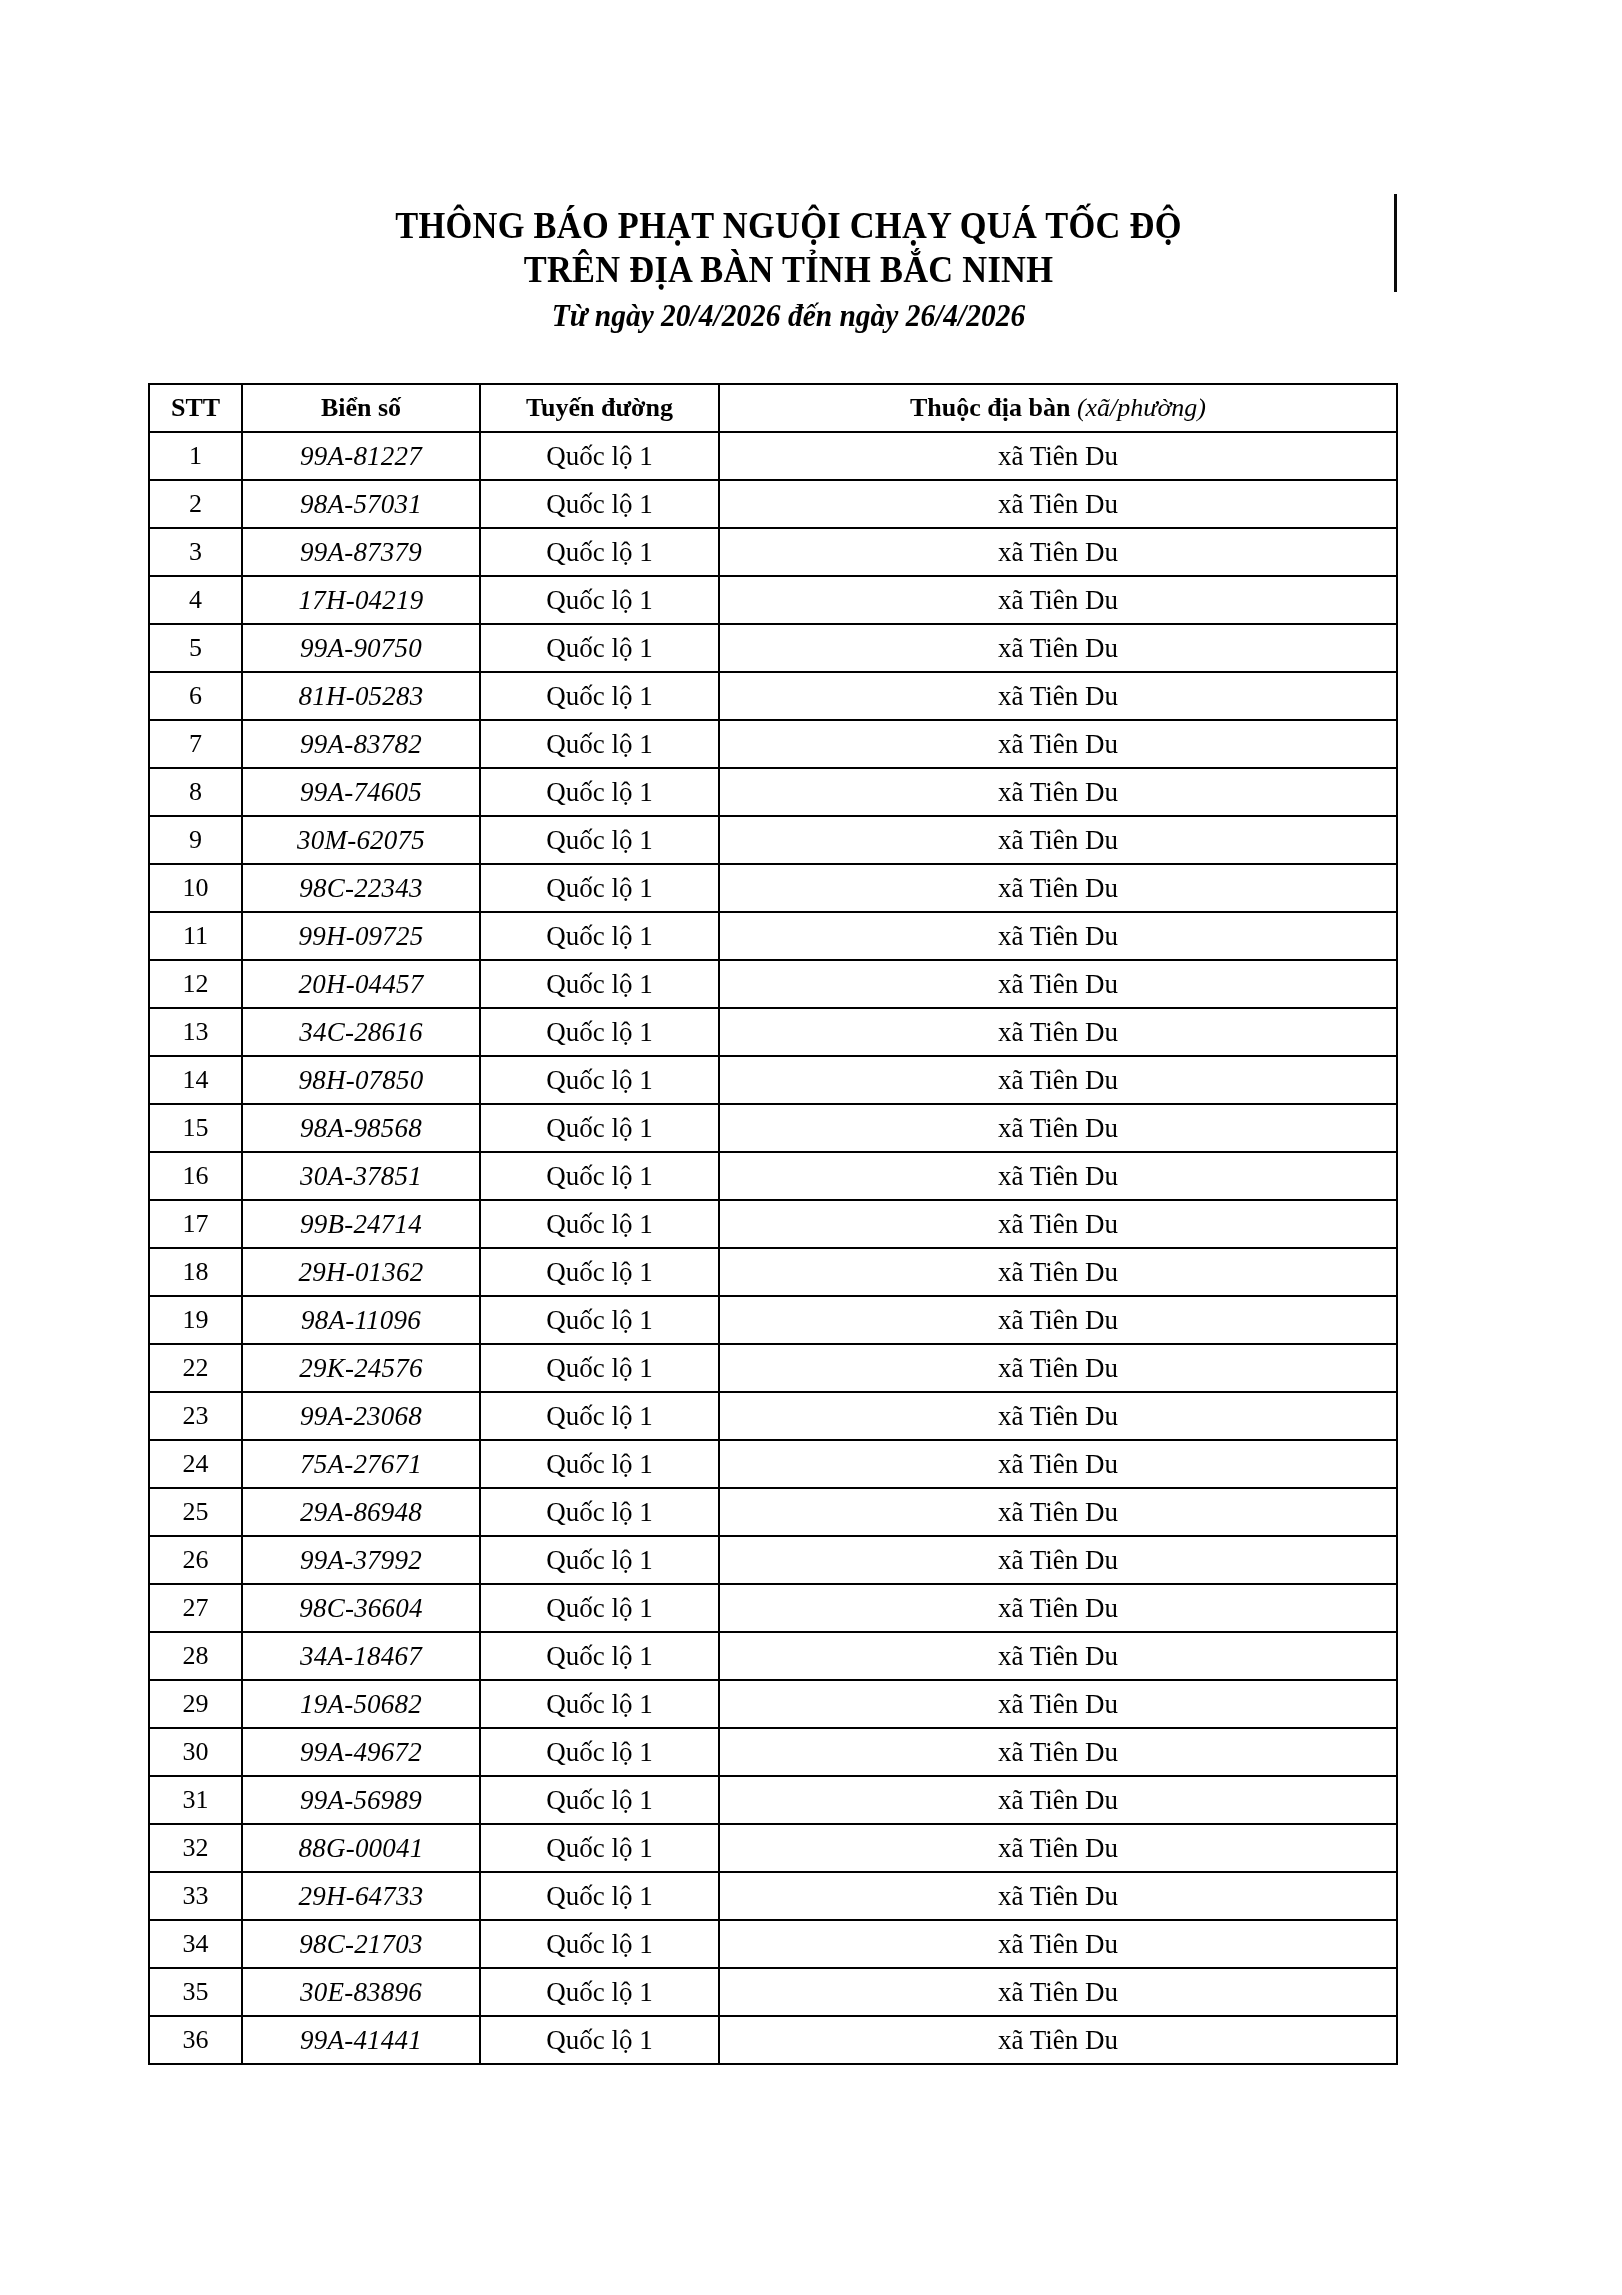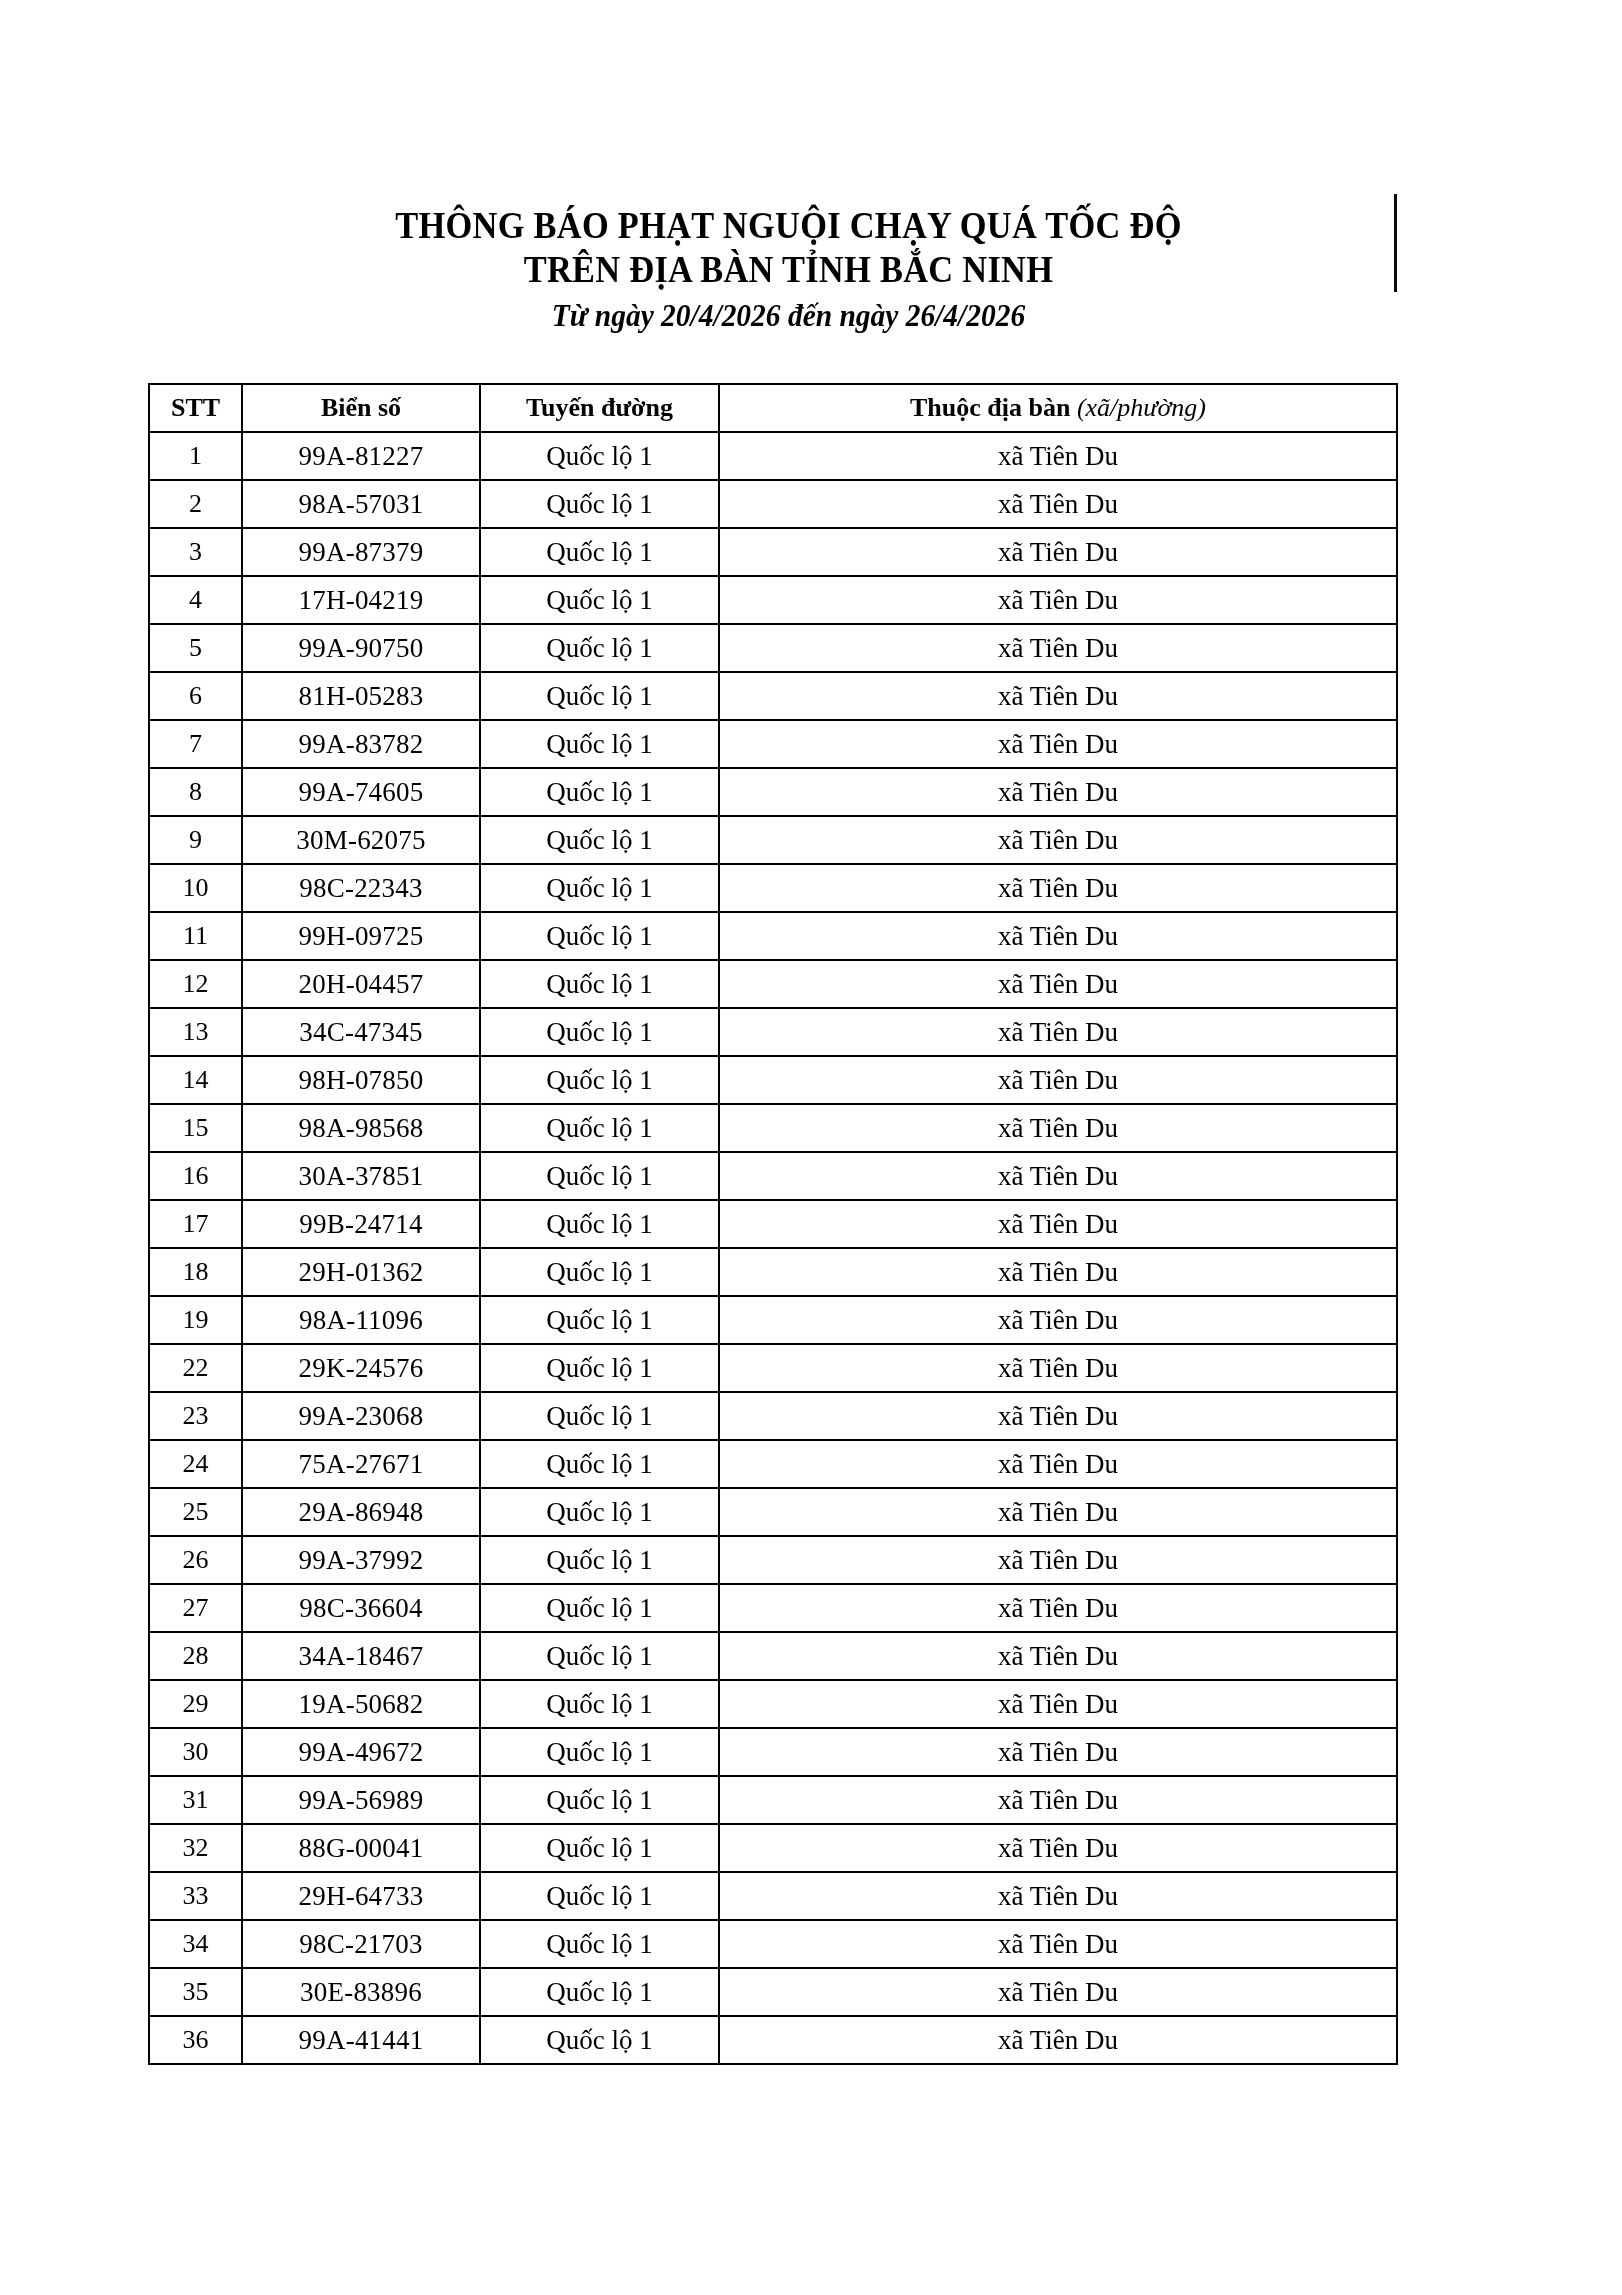--- a/index.html
+++ b/index.html
@@ -99,21 +99,21 @@
     font-weight: normal;
   }
   table.notice tbody td {
     height: 46px;
     font-weight: normal;
     font-size: 27px;
     line-height: 46px;
     white-space: nowrap;
   }
   table.notice tbody td.stt  { font-size: 26px; }
-  table.notice tbody td.plate { letter-spacing: 0.2px; }
+  table.notice tbody td.plate { letter-spacing: 0.2px; font-style: italic; }
 </style>
 </head>
 <body>
 
 <div class="page">
 
   <div class="heading">
     <div class="title-line">THÔNG BÁO PHẠT NGUỘI CHẠY QUÁ TỐC ĐỘ</div>
     <div class="title-line">TRÊN ĐỊA BÀN TỈNH BẮC NINH</div>
     <div class="subtitle-line">Từ ngày 20/4/2026 đến ngày 26/4/2026</div>
@@ -205,21 +205,21 @@
             <td class="area">xã Tiên Du</td>
           </tr>
           <tr>
             <td class="stt">12</td>
             <td class="plate">20H-04457</td>
             <td class="road">Quốc lộ 1</td>
             <td class="area">xã Tiên Du</td>
           </tr>
           <tr>
             <td class="stt">13</td>
-            <td class="plate">34C-47345</td>
+            <td class="plate">34C-28616</td>
             <td class="road">Quốc lộ 1</td>
             <td class="area">xã Tiên Du</td>
           </tr>
           <tr>
             <td class="stt">14</td>
             <td class="plate">98H-07850</td>
             <td class="road">Quốc lộ 1</td>
             <td class="area">xã Tiên Du</td>
           </tr>
           <tr>

